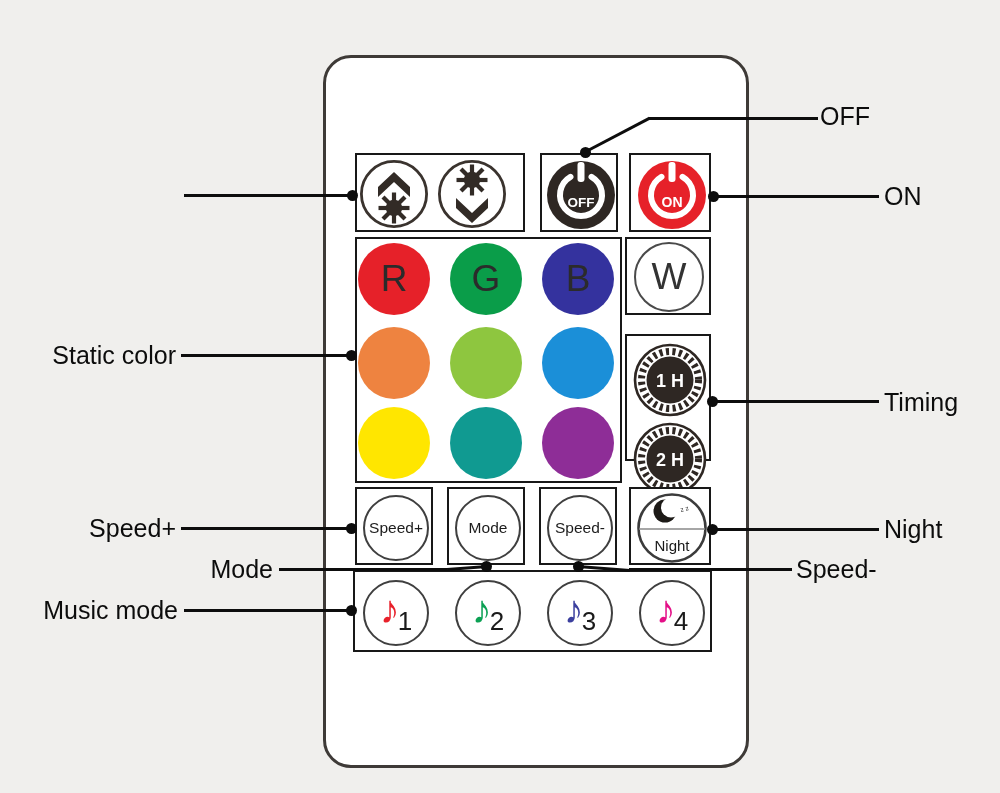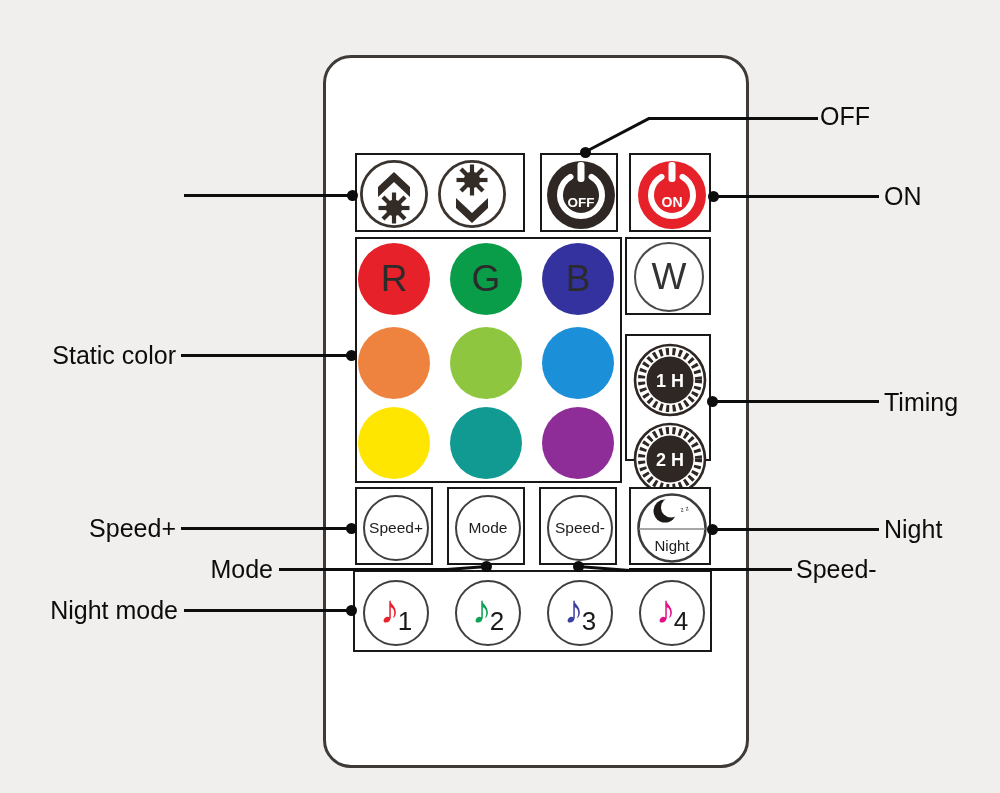--- a/index.html
+++ b/index.html
@@ -196,15 +196,15 @@
   <div class="dot" style="left:346px;top:605px;"></div>
 
   <div class="callout" style="left:820px;top:102px;">OFF</div>
   <div class="callout" style="left:884px;top:182px;">ON</div>
   <div class="callout" style="right:824px;top:341px;">Static color</div>
   <div class="callout" style="left:884px;top:388px;">Timing</div>
   <div class="callout" style="right:824px;top:514px;">Speed+</div>
   <div class="callout" style="left:884px;top:515px;">Night</div>
   <div class="callout" style="right:727px;top:555px;">Mode</div>
   <div class="callout" style="left:796px;top:555px;">Speed-</div>
-  <div class="callout" style="right:822px;top:596px;">Night mode</div>
+  <div class="callout" style="right:822px;top:596px;">Music mode</div>
 
 </div>
 
 </body></html>

